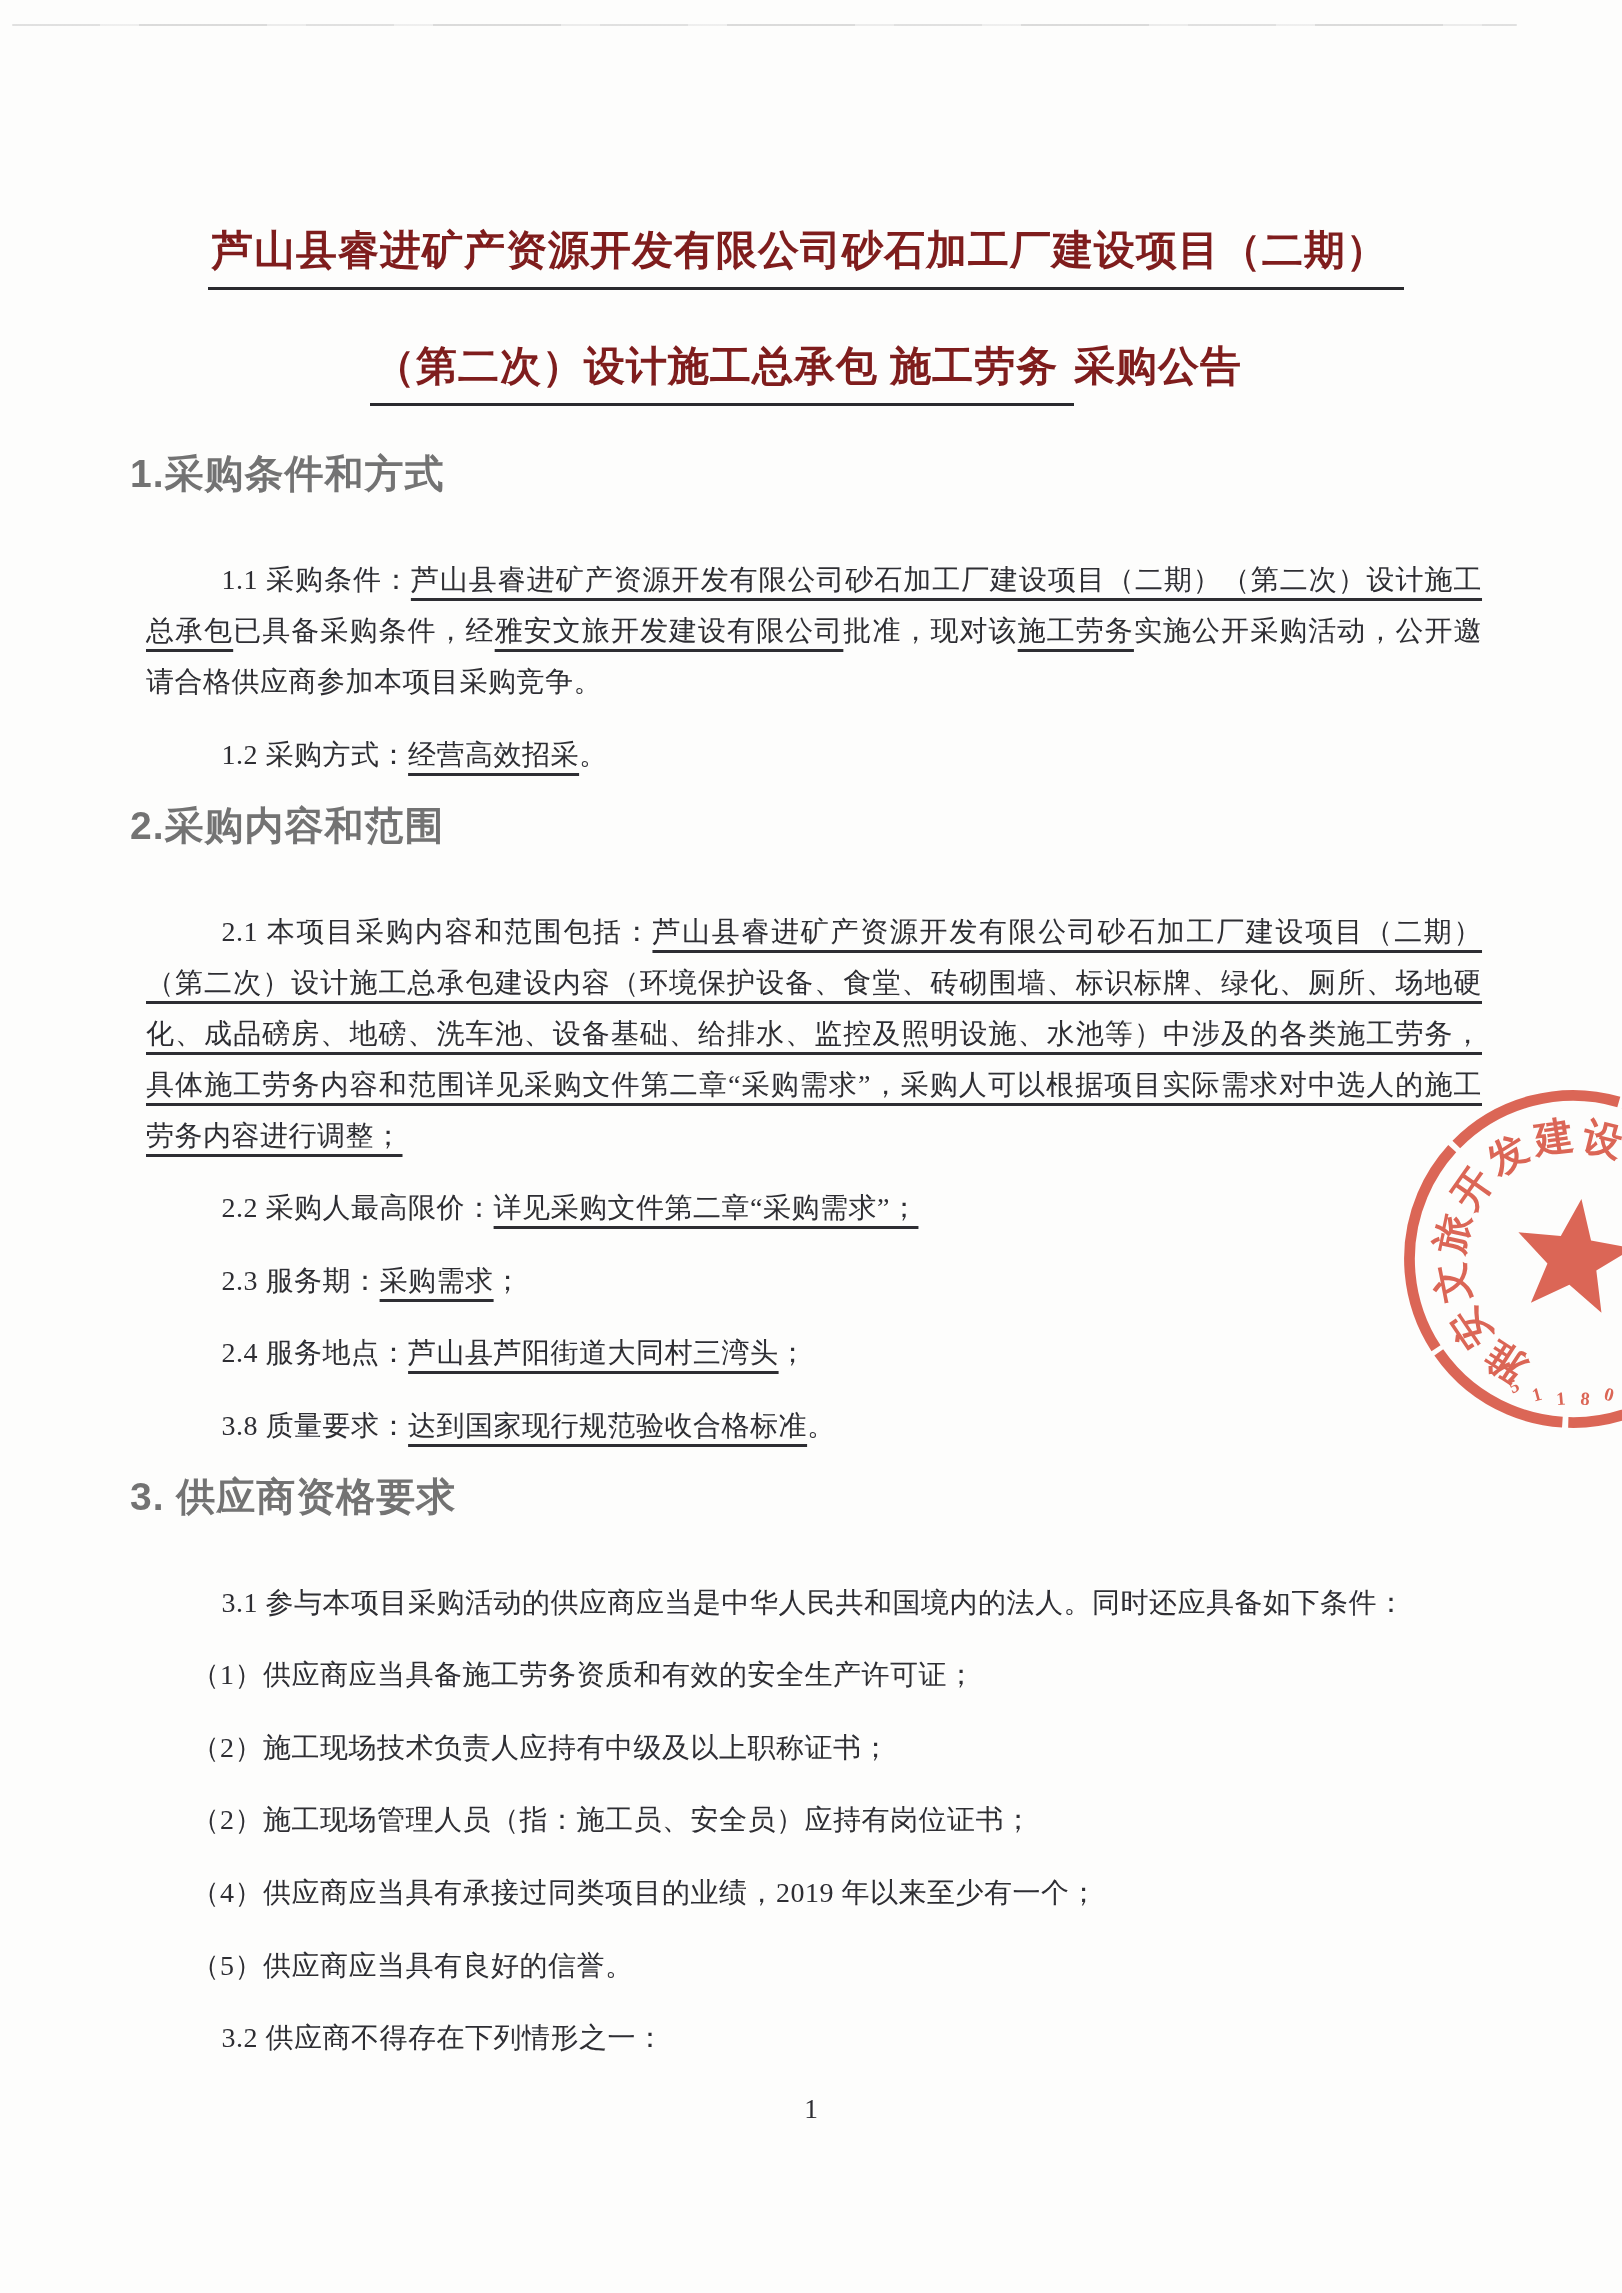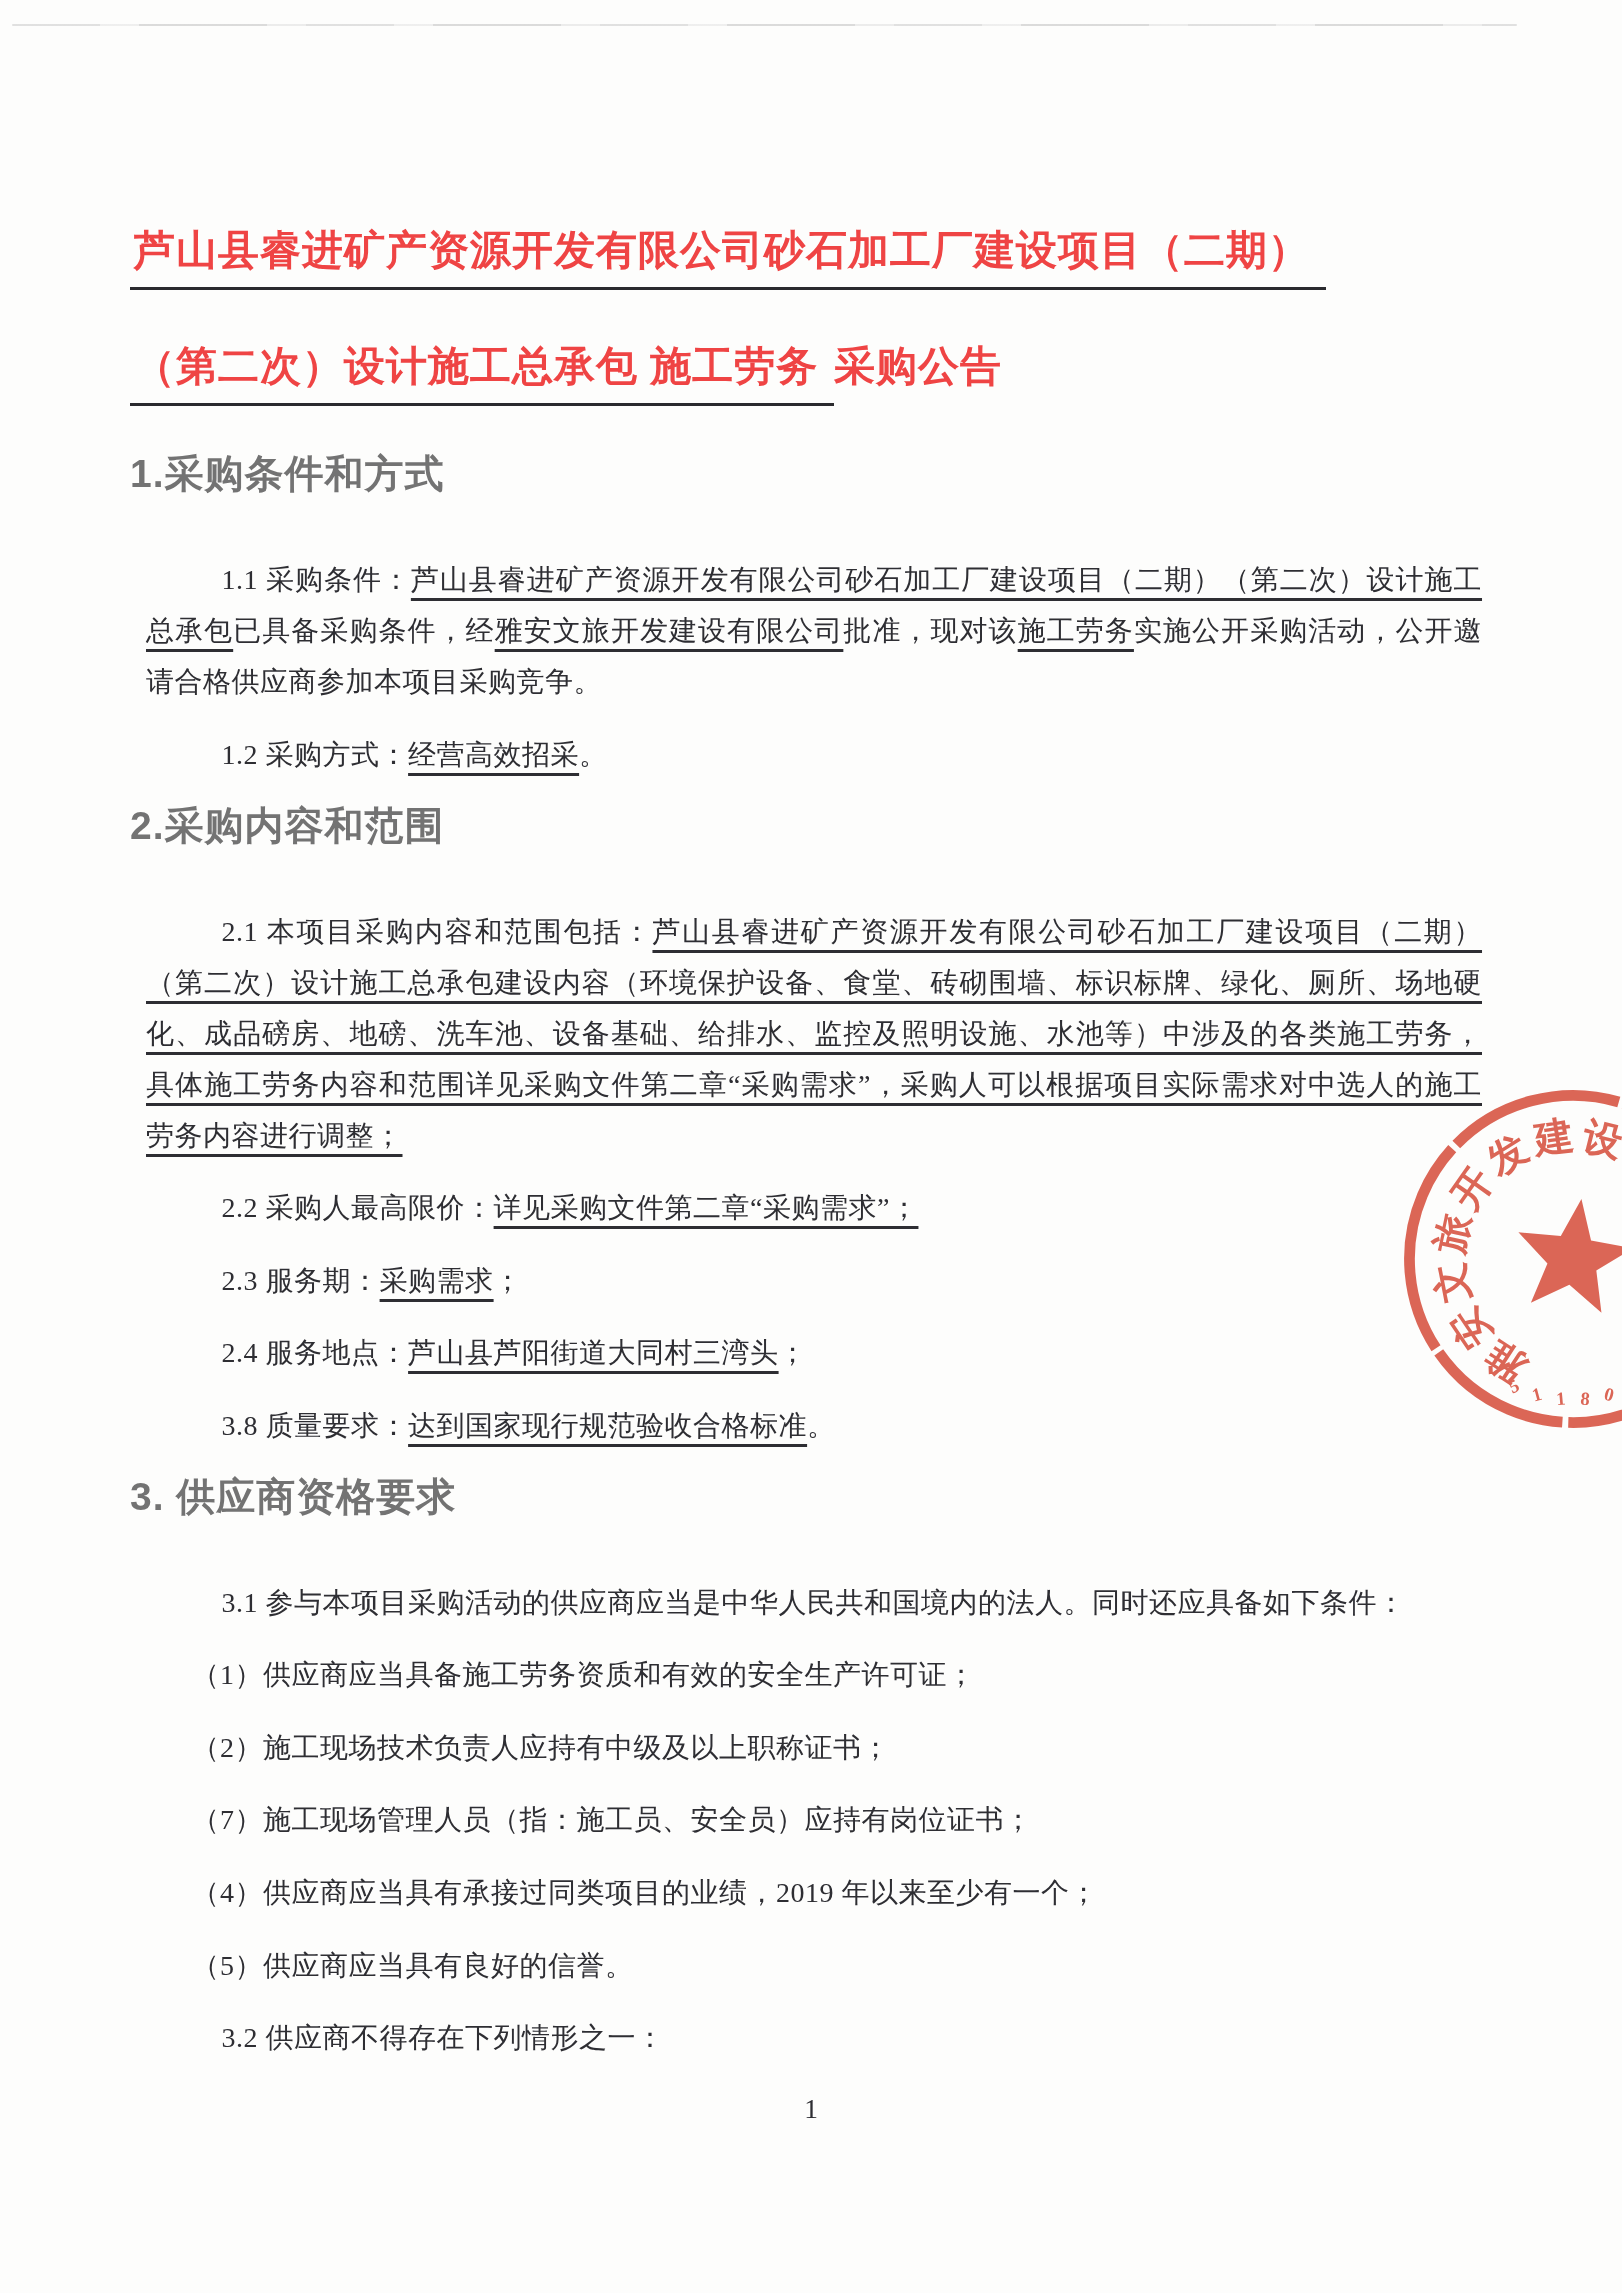--- a/index.html
+++ b/index.html
@@ -16,22 +16,22 @@
   .scan-line {
     position:absolute; left:11.8px; top:23.5px; width:1505px; height:2.9px;
     background:repeating-linear-gradient(90deg,
       #c9c9c9 0 88px, #e3e3e3 88px 127px, #bfbfbf 127px 255px, #dedede 255px 294px);
     opacity:.55; border-radius:2px;
   }
   .content {
     position:relative;
     padding:223px 140px 0 130px;
   }
-  .title { text-align:left; font-family:"Liberation Sans","DejaVu Sans",sans-serif;
-    font-weight:700; font-size:41px; line-height:55px; letter-spacing:1px; color:#ef4444; }
+  .title { text-align:center; font-family:"Liberation Sans","DejaVu Sans",sans-serif;
+    font-weight:700; font-size:41px; line-height:55px; letter-spacing:1px; color:#7f1d1d; }
   .title1 { margin:0 0 49px 0; }
   .title2 { margin:0 0 44px 0; }
   .t-underline { display:inline-block; border-bottom:3.9px solid #2a2a2e; padding:0 15.7px 8.8px 3.9px; }
   .t-plain { display:inline-block; padding-bottom:12.7px; }
 
   .sec-heading {
     font-family:"Liberation Sans","DejaVu Sans",sans-serif;
     font-weight:700; font-size:39px; line-height:47px; color:#737373;
     margin:9.8px 0 57px 0; letter-spacing:1px;
   }
@@ -76,21 +76,21 @@
         <div class="sec-heading">2.采购内容和范围</div>
         <p class="para num"><span>2.1  本项目采购内容和范围包括：</span><span class="u">芦山县睿进矿产资源开发有限公司砂石加工厂建设项目（二期）（第二次）设计施工总承包建设内容（环境保护设备、食堂、砖砌围墙、标识标牌、绿化、厕所、场地硬化、成品磅房、地磅、洗车池、设备基础、给排水、监控及照明设施、水池等）中涉及的各类施工劳务，具体施工劳务内容和范围详见采购文件第二章“采购需求”，采购人可以根据项目实际需求对中选人的施工劳务内容进行调整；</span></p>
         <p class="para num"><span>2.2  采购人最高限价：</span><span class="u">详见采购文件第二章“采购需求”；</span></p>
         <p class="para num"><span>2.3  服务期：</span><span class="u">采购需求</span><span>；</span></p>
         <p class="para num"><span>2.4  服务地点：</span><span class="u">芦山县芦阳街道大同村三湾头</span><span>；</span></p>
         <p class="para num"><span>3.8  质量要求：</span><span class="u">达到国家现行规范验收合格标准</span><span>。</span></p>
         <div class="sec-heading">3. 供应商资格要求</div>
         <p class="para num"><span>3.1  参与本项目采购活动的供应商应当是中华人民共和国境内的法人。同时还应具备如下条件：</span></p>
         <p class="para item"><span>（1）供应商应当具备施工劳务资质和有效的安全生产许可证；</span></p>
         <p class="para item"><span>（2）施工现场技术负责人应持有中级及以上职称证书；</span></p>
-        <p class="para item"><span>（7）施工现场管理人员（指：施工员、安全员）应持有岗位证书；</span></p>
+        <p class="para item"><span>（2）施工现场管理人员（指：施工员、安全员）应持有岗位证书；</span></p>
         <p class="para item"><span>（4）供应商应当具有承接过同类项目的业绩，2019 年以来至少有一个；</span></p>
         <p class="para item"><span>（5）供应商应当具有良好的信誉。</span></p>
         <p class="para num"><span>3.2  供应商不得存在下列情形之一：</span></p>
       </main>
   </div>
 
   <svg class="stamp" viewBox="0 0 480 480" xmlns="http://www.w3.org/2000/svg">
     <g id="seal-group">
       <circle id="seal-ring" cx="240" cy="240" r="167" fill="none" stroke-width="11" stroke-dasharray="200 6 150 5 220 6 180 5 140 6" transform="rotate(23 240 240)" stroke="#d8503e"></circle>
       <path id="seal-star" transform="rotate(8 240 240)" d="M240,178 L255.6,218.6 L299,220.8 L265.2,248.2 L276.4,290.2 L240,266.5 L203.6,290.2 L214.8,248.2 L181,220.8 L224.4,218.6 Z" fill="#d8503e"></path>

